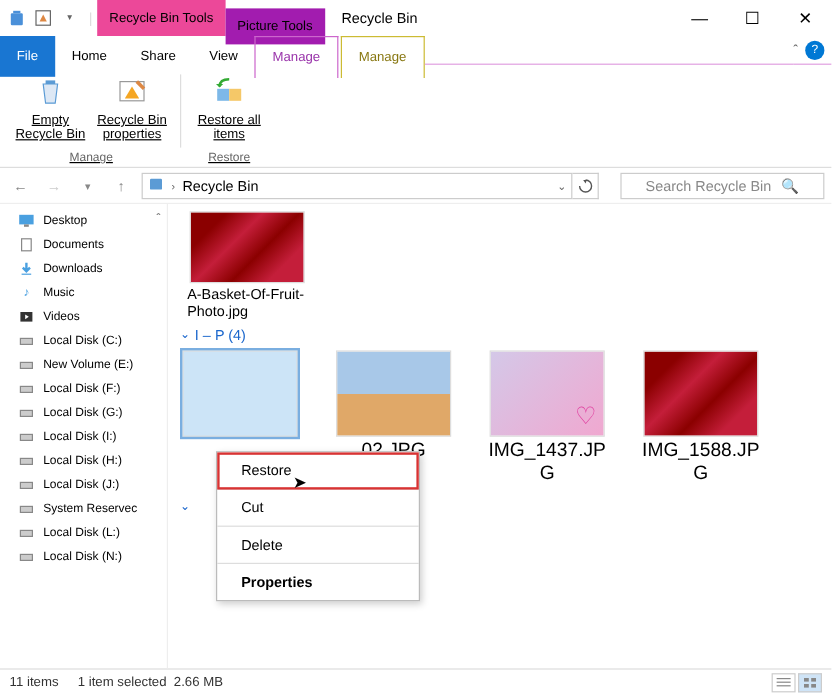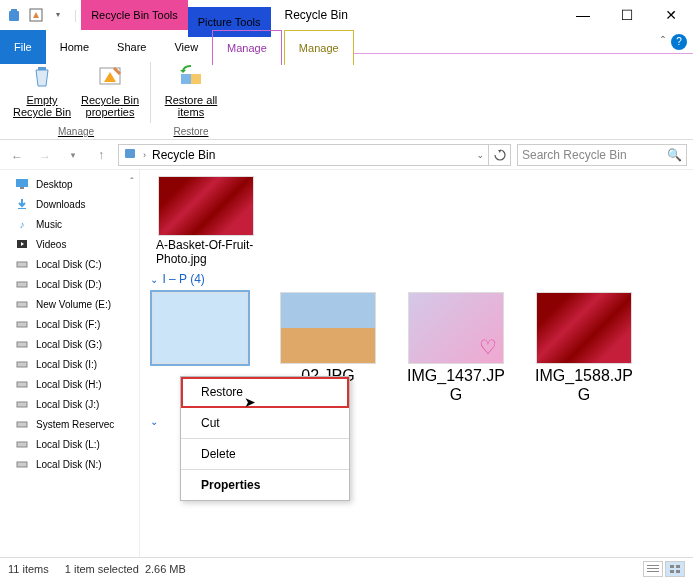--- a/index.html
+++ b/index.html
@@ -4,21 +4,21 @@
 <style>
 * { box-sizing: border-box; margin: 0; padding: 0; font-family: 'Segoe UI', Tahoma, sans-serif; }
 body { width: 693px; height: 579px; background: #fff; overflow: hidden; font-size: 12px; position: relative; }
 
 
 .titlebar { height: 30px; display: flex; align-items: center; background: #fff; border-bottom: 1px solid transparent; }
 .titlebar-left { display: flex; align-items: center; gap: 2px; padding-left: 4px; }
 .qat-icon { width: 20px; height: 20px; display: flex; align-items: center; justify-content: center; }
 .tool-tab { height: 30px; display: flex; flex-direction: column; align-items: center; justify-content: center; padding: 0 10px; font-size: 11px; }
 .tool-tab.pink { background: #ec4899; }
-.tool-tab.yellow { background: #1d4ed8; margin-top: 15px; }
+.tool-tab.yellow { background: #a21caf; margin-top: 15px; }
 .titlebar-title { padding-left: 14px; font-size: 12px; }
 .titlebar-spacer { flex: 1; }
 .win-btn { width: 44px; height: 30px; display: flex; align-items: center; justify-content: center; font-size: 14px; }
 
 
 .tabrow { height: 24px; display: flex; align-items: stretch; border-bottom: 0; }
 .tab { padding: 17px 14px; display: flex; align-items: center; font-size: 11px; }
 .tab.file { background: #1976d2; color: #fff; }
 .tab.manage-pink { border: 1px solid #cc66cc; border-bottom: none; color: #9933aa; }
 .tab.manage-yellow { border: 1px solid #ccbb33; border-bottom: none; color: #887711; margin-left: 2px; }
@@ -34,21 +34,21 @@
 .ribbon-btn { display: flex; flex-direction: column; align-items: center; justify-content: flex-start; width: 60px; text-align: center; font-size: 11px; line-height: 1.1; gap: 2px; padding-top: 2px; }
 .ribbon-btn .icon { width: 32px; height: 32px; display: flex; align-items: center; justify-content: center; }
 .ribbon-sep { width: 1px; background: #ddd; margin: 4px 4px 16px; }
 
 
 .addrbar { height: 30px; display: flex; align-items: center; gap: 6px; padding: 0 6px; border-bottom: 1px solid #eee; }
 .nav-arrow { width: 22px; height: 22px; display: flex; align-items: center; justify-content: center; color: #888; border-radius: 2px; }
 .addr-path { flex: 1; height: 22px; border: 1px solid #ccc; display: flex; align-items: center; padding: 0 4px; gap: 6px; }
 .addr-path .chev { color: #666; font-size: 9px; }
 .refresh-btn { width: 22px; height: 22px; border: 1px solid #ccc; border-left: none; display: flex; align-items: center; justify-content: center; margin-left: -6px; }
-.search-box { width: 170px; height: 22px; border: 1px solid #ccc; display: flex; align-items: center; padding: 0 4px; color: #888; justify-content: space-between; }
+.search-box { width: 170px; height: 22px; border: 1px solid #ccc; display: flex; align-items: center; padding: 0 20px; color: #888; justify-content: space-between; margin-left: 12px; }
 
 
 .main { display: flex; height: calc(579px - 30px - 24px - 86px - 30px - 22px); }
 
 
 .navtree { width: 140px; border-right: 1px solid #eee; overflow: hidden; padding: 4px 0; position: relative; }
 .navitem { display: flex; align-items: center; gap: 6px; padding: 2px 6px 2px 14px; font-size: 10px; height: 20px; }
 .navitem .icon { width: 16px; height: 16px; display: flex; align-items: center; justify-content: center; }
 .scrollhint { position: absolute; right: 2px; top: 4px; width: 10px; height: 16px; display: flex; align-items: center; justify-content: center; color: #666; font-size: 10px; }
 
@@ -211,20 +211,28 @@
           <svg width="14" height="14">
             <rect x="1" y="2" width="12" height="8" fill="#4aa0e0"></rect>
             <rect x="5" y="10" width="4" height="2" fill="#888"></rect>
           </svg>
         </span>
         <span>Desktop</span>
       </div>
     <div class="navitem">
         <span class="icon">
           <svg width="14" height="14">
+            <rect x="3" y="2" width="8" height="10" fill="#fff" stroke="#888"></rect>
+          </svg>
+        </span>
+        <span>Documents</span>
+      </div>
+    <div class="navitem">
+        <span class="icon">
+          <svg width="14" height="14">
             <path d="M7 2 L7 9 M4 6 L7 9 L10 6" stroke="#4aa0e0" stroke-width="2" fill="none"></path>
             <rect x="3" y="11" width="8" height="1" fill="#4aa0e0"></rect>
           </svg>
         </span>
         <span>Downloads</span>
       </div>
     <div class="navitem">
         <span class="icon" style="color:#4aa0e0">♪</span>
         <span>Music</span>
       </div>
@@ -237,28 +245,20 @@
         </span>
         <span>Videos</span>
       </div>
     <div class="navitem">
         <span class="icon">
           <svg width="14" height="14">
             <rect x="2" y="5" width="10" height="5" fill="#ccc" stroke="#888"></rect>
           </svg>
         </span>
         <span>Local Disk (C:)</span>
-      </div>
-    <div class="navitem">
-        <span class="icon">
-          <svg width="14" height="14">
-            <rect x="2" y="5" width="10" height="5" fill="#ccc" stroke="#888"></rect>
-          </svg>
-        </span>
-        <span>Local Disk (D:)</span>
       </div>
     <div class="navitem">
         <span class="icon">
           <svg width="14" height="14">
             <rect x="2" y="5" width="10" height="5" fill="#ccc" stroke="#888"></rect>
           </svg>
         </span>
         <span>New Volume (E:)</span>
       </div>
     <div class="navitem">

